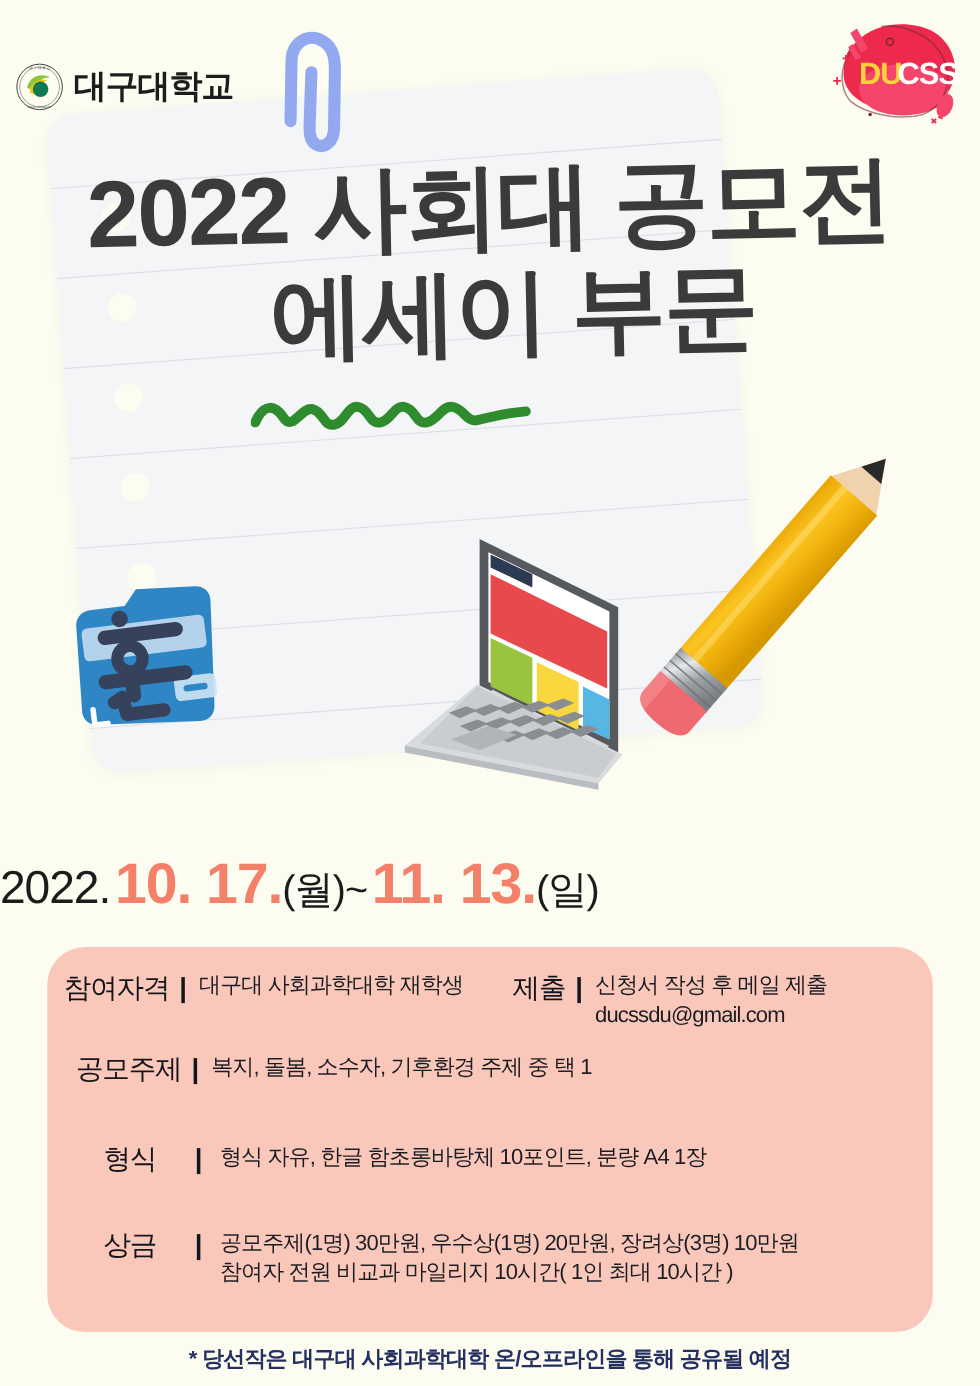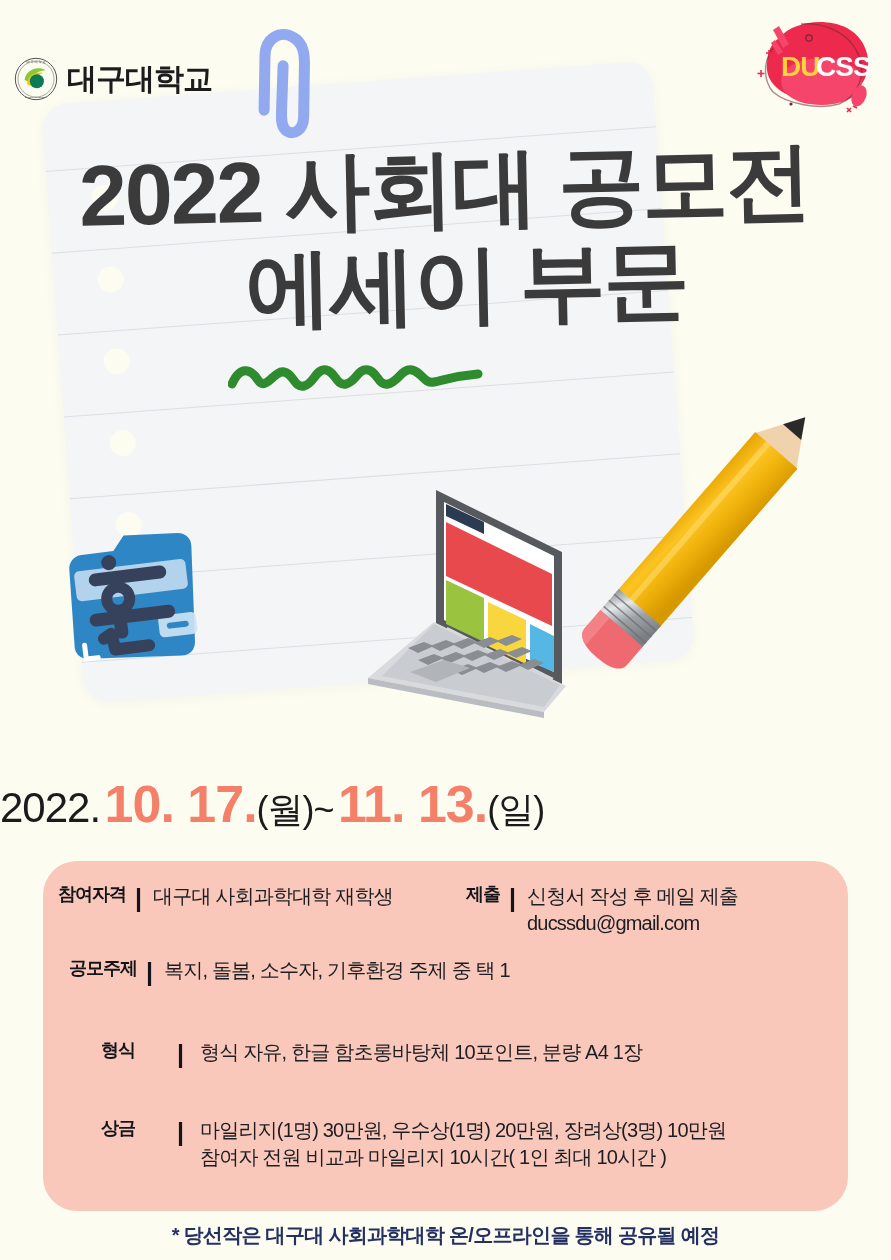--- a/index.html
+++ b/index.html
@@ -149,22 +149,22 @@
     background: #fac8bb;
     border-radius: 34px;
   }
   .info-row {
     position: absolute;
     display: flex;
     align-items: flex-start;
     white-space: nowrap;
   }
   .info-label {
-    font-size: 18px;
-    font-weight: 700;
+    font-size: 25px;
+    font-weight: 400;
     color: #14151a;
     letter-spacing: -1px;
     line-height: 1.25;
   }
   .info-bar {
     font-size: 25px;
     font-weight: 800;
     color: #14151a;
     line-height: 1.25;
     padding: 0 11px 0 9px;
@@ -399,21 +399,21 @@
     <div class="info-row" id="row-format">
       <span class="info-label">형식</span>
       <span class="info-bar">|</span>
       <span class="info-value">형식 자유, 한글 함초롱바탕체 10포인트, 분량 A4 1장</span>
     </div>
 
     <div class="info-row" id="row-prize">
       <span class="info-label">상금</span>
       <span class="info-bar">|</span>
       <span class="info-value">
-        <span>마일리지(1명) 30만원, 우수상(1명) 20만원, 장려상(3명) 10만원</span>
+        <span>공모주제(1명) 30만원, 우수상(1명) 20만원, 장려상(3명) 10만원</span>
         <span class="sub">참여자 전원 비교과 마일리지 10시간( 1인 최대 10시간 )</span>
       </span>
     </div>
 
   </div>
 
   <div id="footer-note">* 당선작은  대구대 사회과학대학 온/오프라인을 통해 공유될 예정</div>
 
 </div>
 

